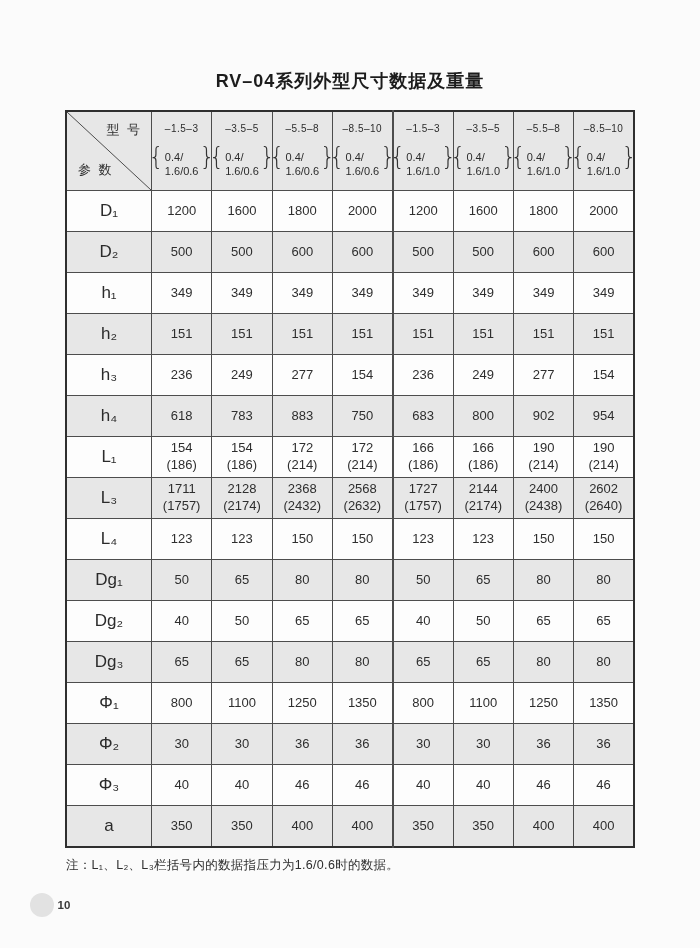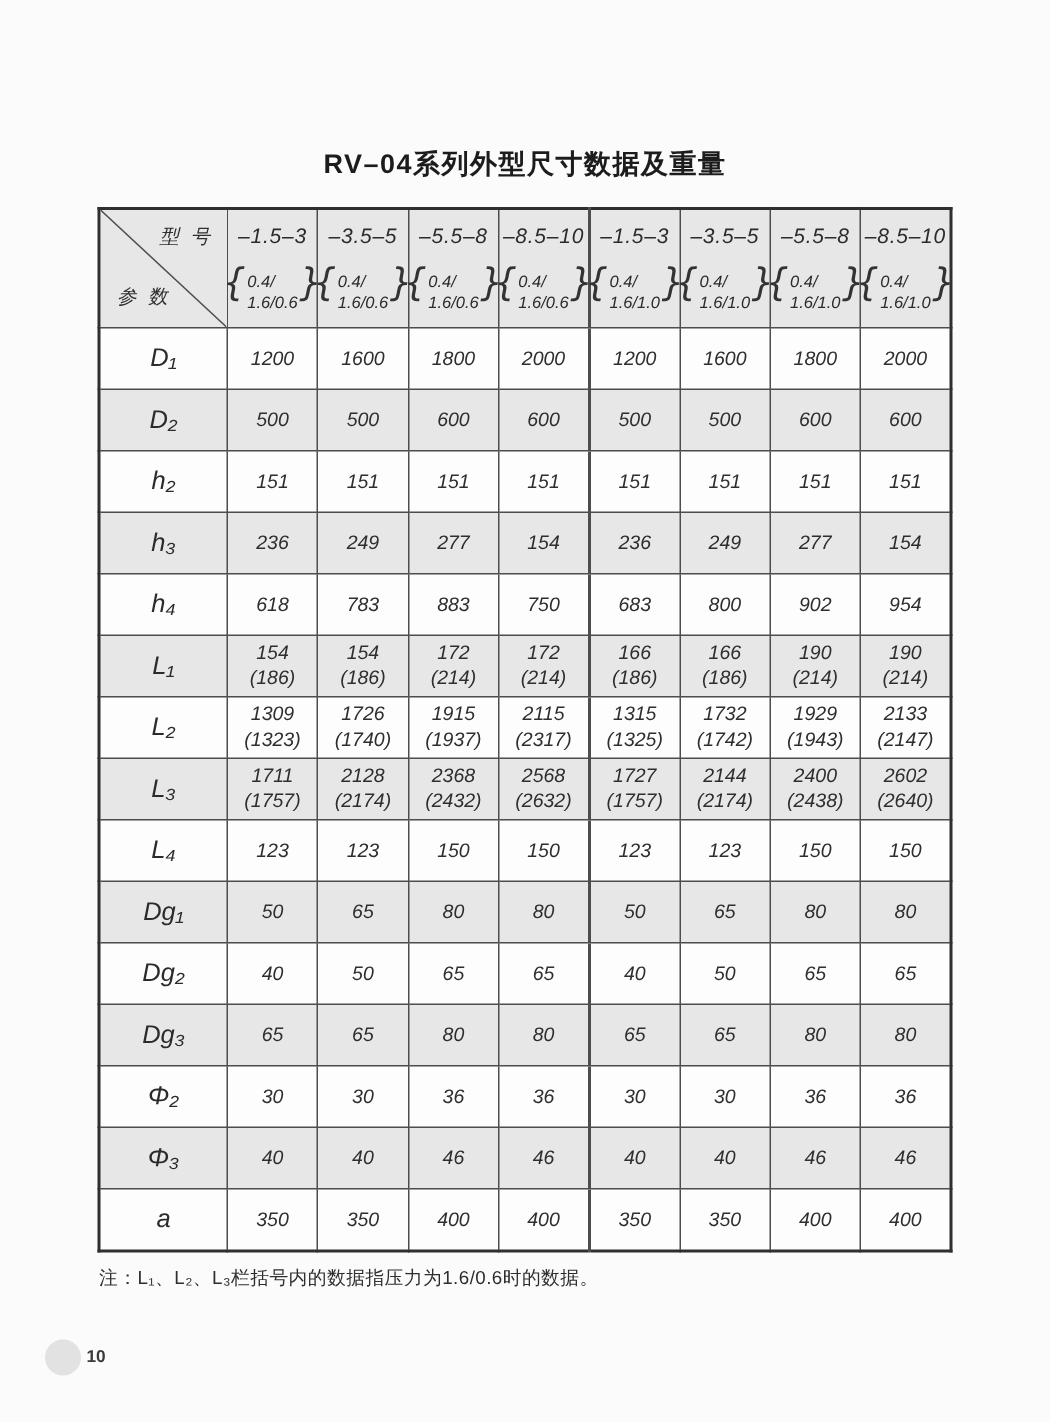--- a/index.html
+++ b/index.html
@@ -8,37 +8,36 @@
     background: #fbfbfb;
     font-family: "Liberation Sans", "DejaVu Sans", sans-serif;
     color: #2e2e2e;
     position: relative;
     overflow: hidden;
   }
   .page { width: 700px; height: 948px; position: relative; }
 
   .title {
     margin: 0;
-    padding-top: 100px;
+    padding-top: 72px;
     text-align: center;
     font-size: 18px;
     font-weight: bold;
     letter-spacing: 1px;
     color: #1c1c1c;
     line-height: 1;
   }
 
   table.dim-table {
     border-collapse: collapse;
     table-layout: fixed;
     margin: 20px 0 0 65px;
     width: 570px;
     background: #fdfdfd;
     border: 2px solid #2f2f2f;
-    font-style: italic;
   }
   .dim-table th, .dim-table td {
     border: 1px solid #4d4d4d;
     text-align: center;
     vertical-align: middle;
     font-weight: normal;
     padding: 0;
   }
   
   .dim-table tr > *:nth-child(6) { border-left-width: 2px; }
@@ -49,21 +48,21 @@
   .corner-cell svg { position: absolute; left: 0; top: 0; width: 100%; height: 100%; display: block; }
   .corner-top {
     position: absolute; top: 9px; right: 9px;
     font-size: 13px; color: #2e2e2e; letter-spacing: 2px;
   }
   .corner-bottom {
     position: absolute; bottom: 11px; left: 11px;
     font-size: 13px; color: #2e2e2e; letter-spacing: 2px;
   }
   .model-cell .model {
-    font-size: 14px;
+    font-size: 10px;
     margin-bottom: 1px;
     color: #2b2b2b;
     letter-spacing: 0.5px;
   }
   .model-cell .spec {
     display: flex;
     align-items: center;
     justify-content: center;
     line-height: 1;
   }
@@ -245,20 +244,31 @@
         <tr>
           <th class="param-cell">D₂</th>
           <td>500</td>
           <td>500</td>
           <td>600</td>
           <td>600</td>
           <td>500</td>
           <td>500</td>
           <td>600</td>
           <td>600</td>
+        </tr>
+        <tr>
+          <th class="param-cell">h₁</th>
+          <td>349</td>
+          <td>349</td>
+          <td>349</td>
+          <td>349</td>
+          <td>349</td>
+          <td>349</td>
+          <td>349</td>
+          <td>349</td>
         </tr>
         <tr>
           <th class="param-cell">h₂</th>
           <td>151</td>
           <td>151</td>
           <td>151</td>
           <td>151</td>
           <td>151</td>
           <td>151</td>
           <td>151</td>
@@ -299,39 +309,20 @@
           <td>166
 (186)</td>
           <td>166
 (186)</td>
           <td>190
 (214)</td>
           <td>190
 (214)</td>
         </tr>
         <tr>
-          <th class="param-cell">L₂</th>
-          <td>1309
-(1323)</td>
-          <td>1726
-(1740)</td>
-          <td>1915
-(1937)</td>
-          <td>2115
-(2317)</td>
-          <td>1315
-(1325)</td>
-          <td>1732
-(1742)</td>
-          <td>1929
-(1943)</td>
-          <td>2133
-(2147)</td>
-        </tr>
-        <tr>
           <th class="param-cell">L₃</th>
           <td>1711
 (1757)</td>
           <td>2128
 (2174)</td>
           <td>2368
 (2432)</td>
           <td>2568
 (2632)</td>
           <td>1727
@@ -381,20 +372,31 @@
           <td>65</td>
           <td>65</td>
           <td>80</td>
           <td>80</td>
           <td>65</td>
           <td>65</td>
           <td>80</td>
           <td>80</td>
         </tr>
         <tr>
+          <th class="param-cell">Φ₁</th>
+          <td>800</td>
+          <td>1100</td>
+          <td>1250</td>
+          <td>1350</td>
+          <td>800</td>
+          <td>1100</td>
+          <td>1250</td>
+          <td>1350</td>
+        </tr>
+        <tr>
           <th class="param-cell">Φ₂</th>
           <td>30</td>
           <td>30</td>
           <td>36</td>
           <td>36</td>
           <td>30</td>
           <td>30</td>
           <td>36</td>
           <td>36</td>
         </tr>

